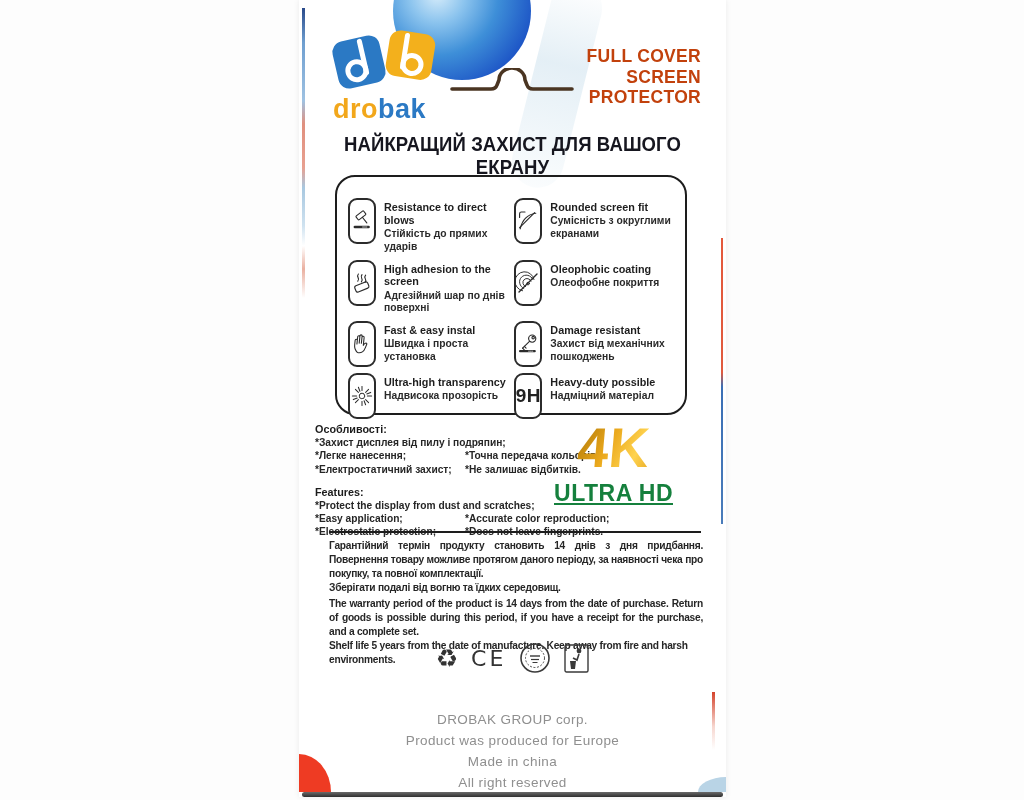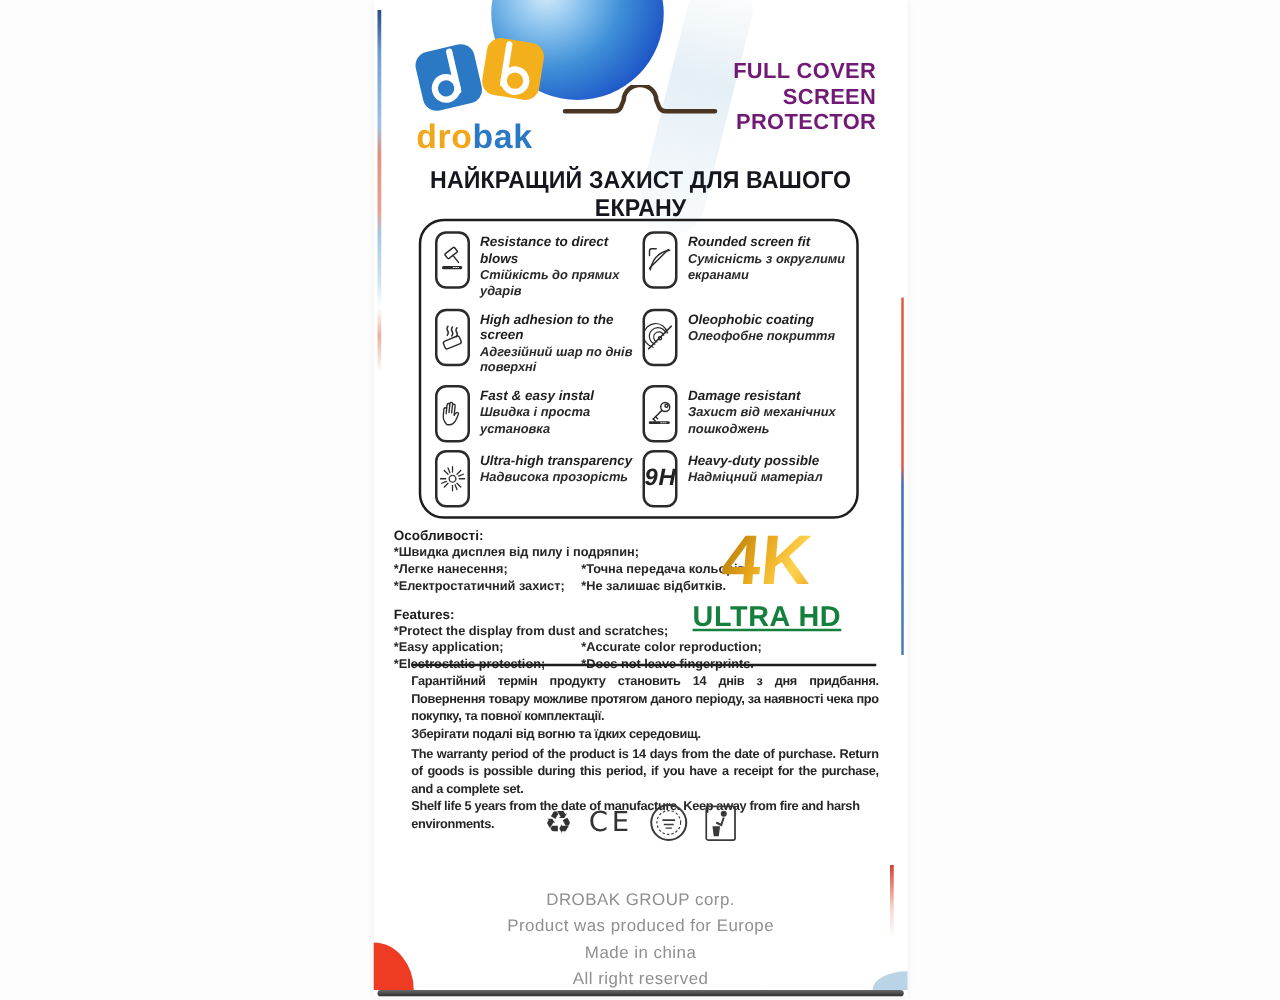--- a/index.html
+++ b/index.html
@@ -24,29 +24,29 @@
   .sphere{position:absolute;left:94px;top:-58px;width:138px;height:138px;border-radius:50%;
     background:radial-gradient(circle at 32% 38%,#d6ecfa 0%,#8cc4ee 22%,#3e8fd8 48%,#1d55c6 78%,#123a9e 100%);}
   .swoosh{position:absolute;left:232px;top:-20px;width:52px;height:210px;
     background:linear-gradient(180deg,rgba(210,228,238,0.0),rgba(206,226,238,0.55) 40%,rgba(222,236,244,0.15));
     transform:rotate(14deg);border-radius:40px;}
   .hang-slot{position:absolute;left:147px;top:68px;}
   .logo{position:absolute;left:30px;top:24px;width:115px;}
   .logo-text{font-size:27px;font-weight:700;letter-spacing:0.5px;margin-top:-2px;margin-left:4px;}
   .logo-text .p1{color:#f2a71b;}
   .logo-text .p2{color:#2b79c4;}
-  .product-title{position:absolute;right:25px;top:46px;text-align:right;color:#701a75;
+  .product-title{position:absolute;right:25px;top:46px;text-align:right;color:#c2410c;
     font-size:17.5px;font-weight:700;line-height:1.18;letter-spacing:0.3px;}
   .tagline{position:absolute;left:0;top:133px;width:100%;text-align:center;color:#16161f;
     font-size:19.5px;font-weight:700;letter-spacing:0.1px;transform:scaleX(0.95);}
   
   .feature-box{position:absolute;left:36px;top:175px;width:352px;height:240px;
     border:2.5px solid #1d1d1d;border-radius:20px;box-sizing:border-box;
-    padding:8px 6px 8px 11px;display:grid;grid-template-columns:1fr 1.04fr;
-    grid-auto-rows:1fr;column-gap:8px;row-gap:6px;font-style:italic;}
+    padding:21px 6px 8px 11px;display:grid;grid-template-columns:1fr 1.04fr;
+    grid-auto-rows:1fr;column-gap:8px;row-gap:6px;}
   .feat{display:flex;align-items:flex-start;gap:8px;}
   .feat-icon{flex:none;width:28px;height:46px;border:2px solid #2b2b2b;border-radius:9px;
     box-sizing:border-box;display:flex;align-items:center;justify-content:center;background:#fff;}
   .feat-text{padding-top:3px;}
   .feat-en{font-size:10.8px;font-weight:700;color:#1e1e1e;line-height:1.2;}
   .feat-ua{font-size:10.3px;font-weight:600;color:#2a2a2a;line-height:1.22;margin-top:1.5px;}
   .badge-9h{font-size:19px;font-weight:700;color:#222;letter-spacing:0.5px;}
   
   .features-text{position:absolute;left:16px;top:422px;width:372px;}
   .ft-header{font-size:10.8px;font-weight:700;color:#1c1c1c;line-height:1.3;}
@@ -249,21 +249,21 @@
         <div class="feat-text">
           <div class="feat-en">Heavy-duty possible</div>
           <div class="feat-ua">Надміцний матеріал</div>
         </div>
       </div>
     </div>
 
     <div class="features-text">
       <div class="ft-block">
         <div class="ft-header">Особливості:</div>
-        <div class="ft-line">*Швидка дисплея від пилу і подряпин;</div>
+        <div class="ft-line">*Захист дисплея від пилу і подряпин;</div>
         <div class="ft-cols">
           <div class="ft-line">*Легке нанесення;</div>
           <div class="ft-line">*Точна передача кольорів;</div>
           <div class="ft-line">*Електростатичний захист;</div>
           <div class="ft-line">*Не залишає відбитків.</div>
         </div>
       </div>
       <div class="ft-block">
         <div class="ft-header">Features:</div>
         <div class="ft-line">*Protect the display from dust and scratches;</div>

